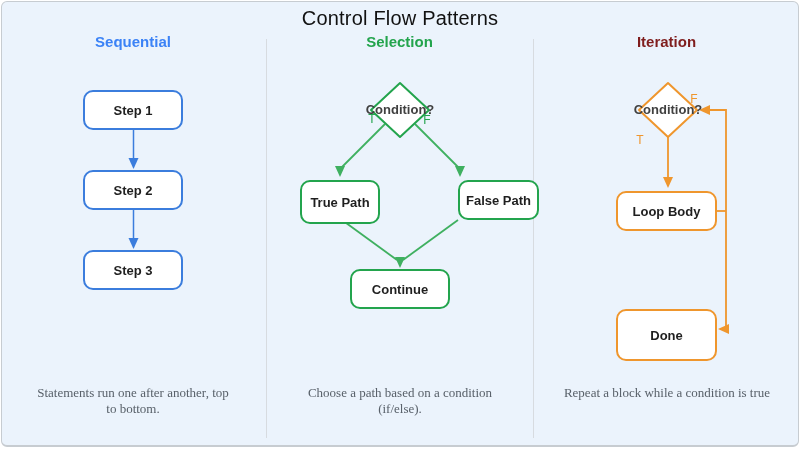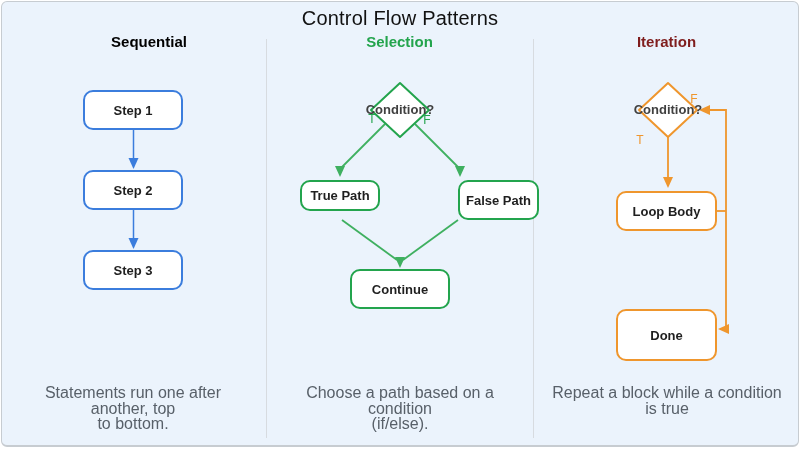--- a/index.html
+++ b/index.html
@@ -13,21 +13,21 @@
     background:#ebf3fc;border:1px solid #c7ccd1;border-bottom-width:2px;
     border-radius:6px;
   }
   .page-title{
     position:absolute;left:0;top:7px;width:800px;text-align:center;
     font-size:20px;font-weight:400;color:#111111;letter-spacing:0.2px;
   }
   .col-header{
     position:absolute;top:33px;text-align:center;font-size:15px;font-weight:700;
   }
-  .col-header.c1{left:16px;width:266px;color:#000000;}
+  .col-header.c1{left:0;width:266px;color:#3b82f6;}
   .col-header.c2{left:266px;width:267px;color:#23a44d;}
   .col-header.c3{left:533px;width:267px;color:#7f1d1d;}
   .divider{
     position:absolute;top:39px;width:1px;height:399px;background:#d7dbe0;
   }
   .divider.d1{left:266px;}
   .divider.d2{left:533px;}
   svg.connectors{position:absolute;left:0;top:0;width:800px;height:450px;}
   .node{
     position:absolute;background:#ffffff;border-radius:10px;
@@ -41,22 +41,22 @@
     position:absolute;width:90px;text-align:center;font-size:13px;
     font-weight:700;color:#404040;line-height:14px;
   }
   .edge-label{
     position:absolute;width:14px;height:14px;text-align:center;
     font-size:12px;line-height:14px;font-weight:400;
   }
   .edge-label.green{color:#23a44d;}
   .edge-label.orange{color:#ef962d;}
   .caption{
-    position:absolute;top:385px;text-align:center;font-size:16px;
-    line-height:15.5px;color:#586069;
+    position:absolute;top:385px;text-align:center;font-size:13px;
+    line-height:15.5px;color:#586069;font-family:Liberation Serif, serif;
   }
   .caption.c1{left:23px;width:220px;}
   .caption.c2{left:290px;width:220px;}
   .caption.c3{left:547px;width:240px;}
 </style>
 </head>
 <body>
 
 <div id="stage">
   <div id="card"></div>
@@ -101,21 +101,21 @@
     <polygon points="668,83 697,110 668,137 639,110" fill="#ffffff" stroke="#ef962d" stroke-width="2" stroke-linejoin="round"></polygon>
   </svg>
 
   <div class="node blue" style="left:83px;top:90px;width:100px;height:40px;">Step 1</div>
   <div class="node blue" style="left:83px;top:170px;width:100px;height:40px;">Step 2</div>
   <div class="node blue" style="left:83px;top:250px;width:100px;height:40px;">Step 3</div>
 
   <div class="diamond-label" style="left:355px;top:103px;">Condition?</div>
   <div class="edge-label green" style="left:365px;top:112px;">T</div>
   <div class="edge-label green" style="left:420px;top:113px;">F</div>
-  <div class="node green" style="left:300px;top:180px;width:80px;height:31px;">True Path</div>
+  <div class="node green" style="left:300px;top:180px;width:80px;height:44px;">True Path</div>
   <div class="node green" style="left:419px;top:180px;width:81px;height:40px;margin-left:39px;">False Path</div>
   <div class="node green" style="left:350px;top:269px;width:100px;height:40px;">Continue</div>
 
   <div class="diamond-label" style="left:623px;top:103px;">Condition?</div>
   <div class="edge-label orange" style="left:687px;top:92px;">F</div>
   <div class="edge-label orange" style="left:633px;top:133px;">T</div>
   <div class="node orange" style="left:616px;top:191px;width:101px;height:40px;">Loop Body</div>
   <div class="node orange" style="left:616px;top:309px;width:101px;height:52px;">Done</div>
 
   <div class="caption c1">

